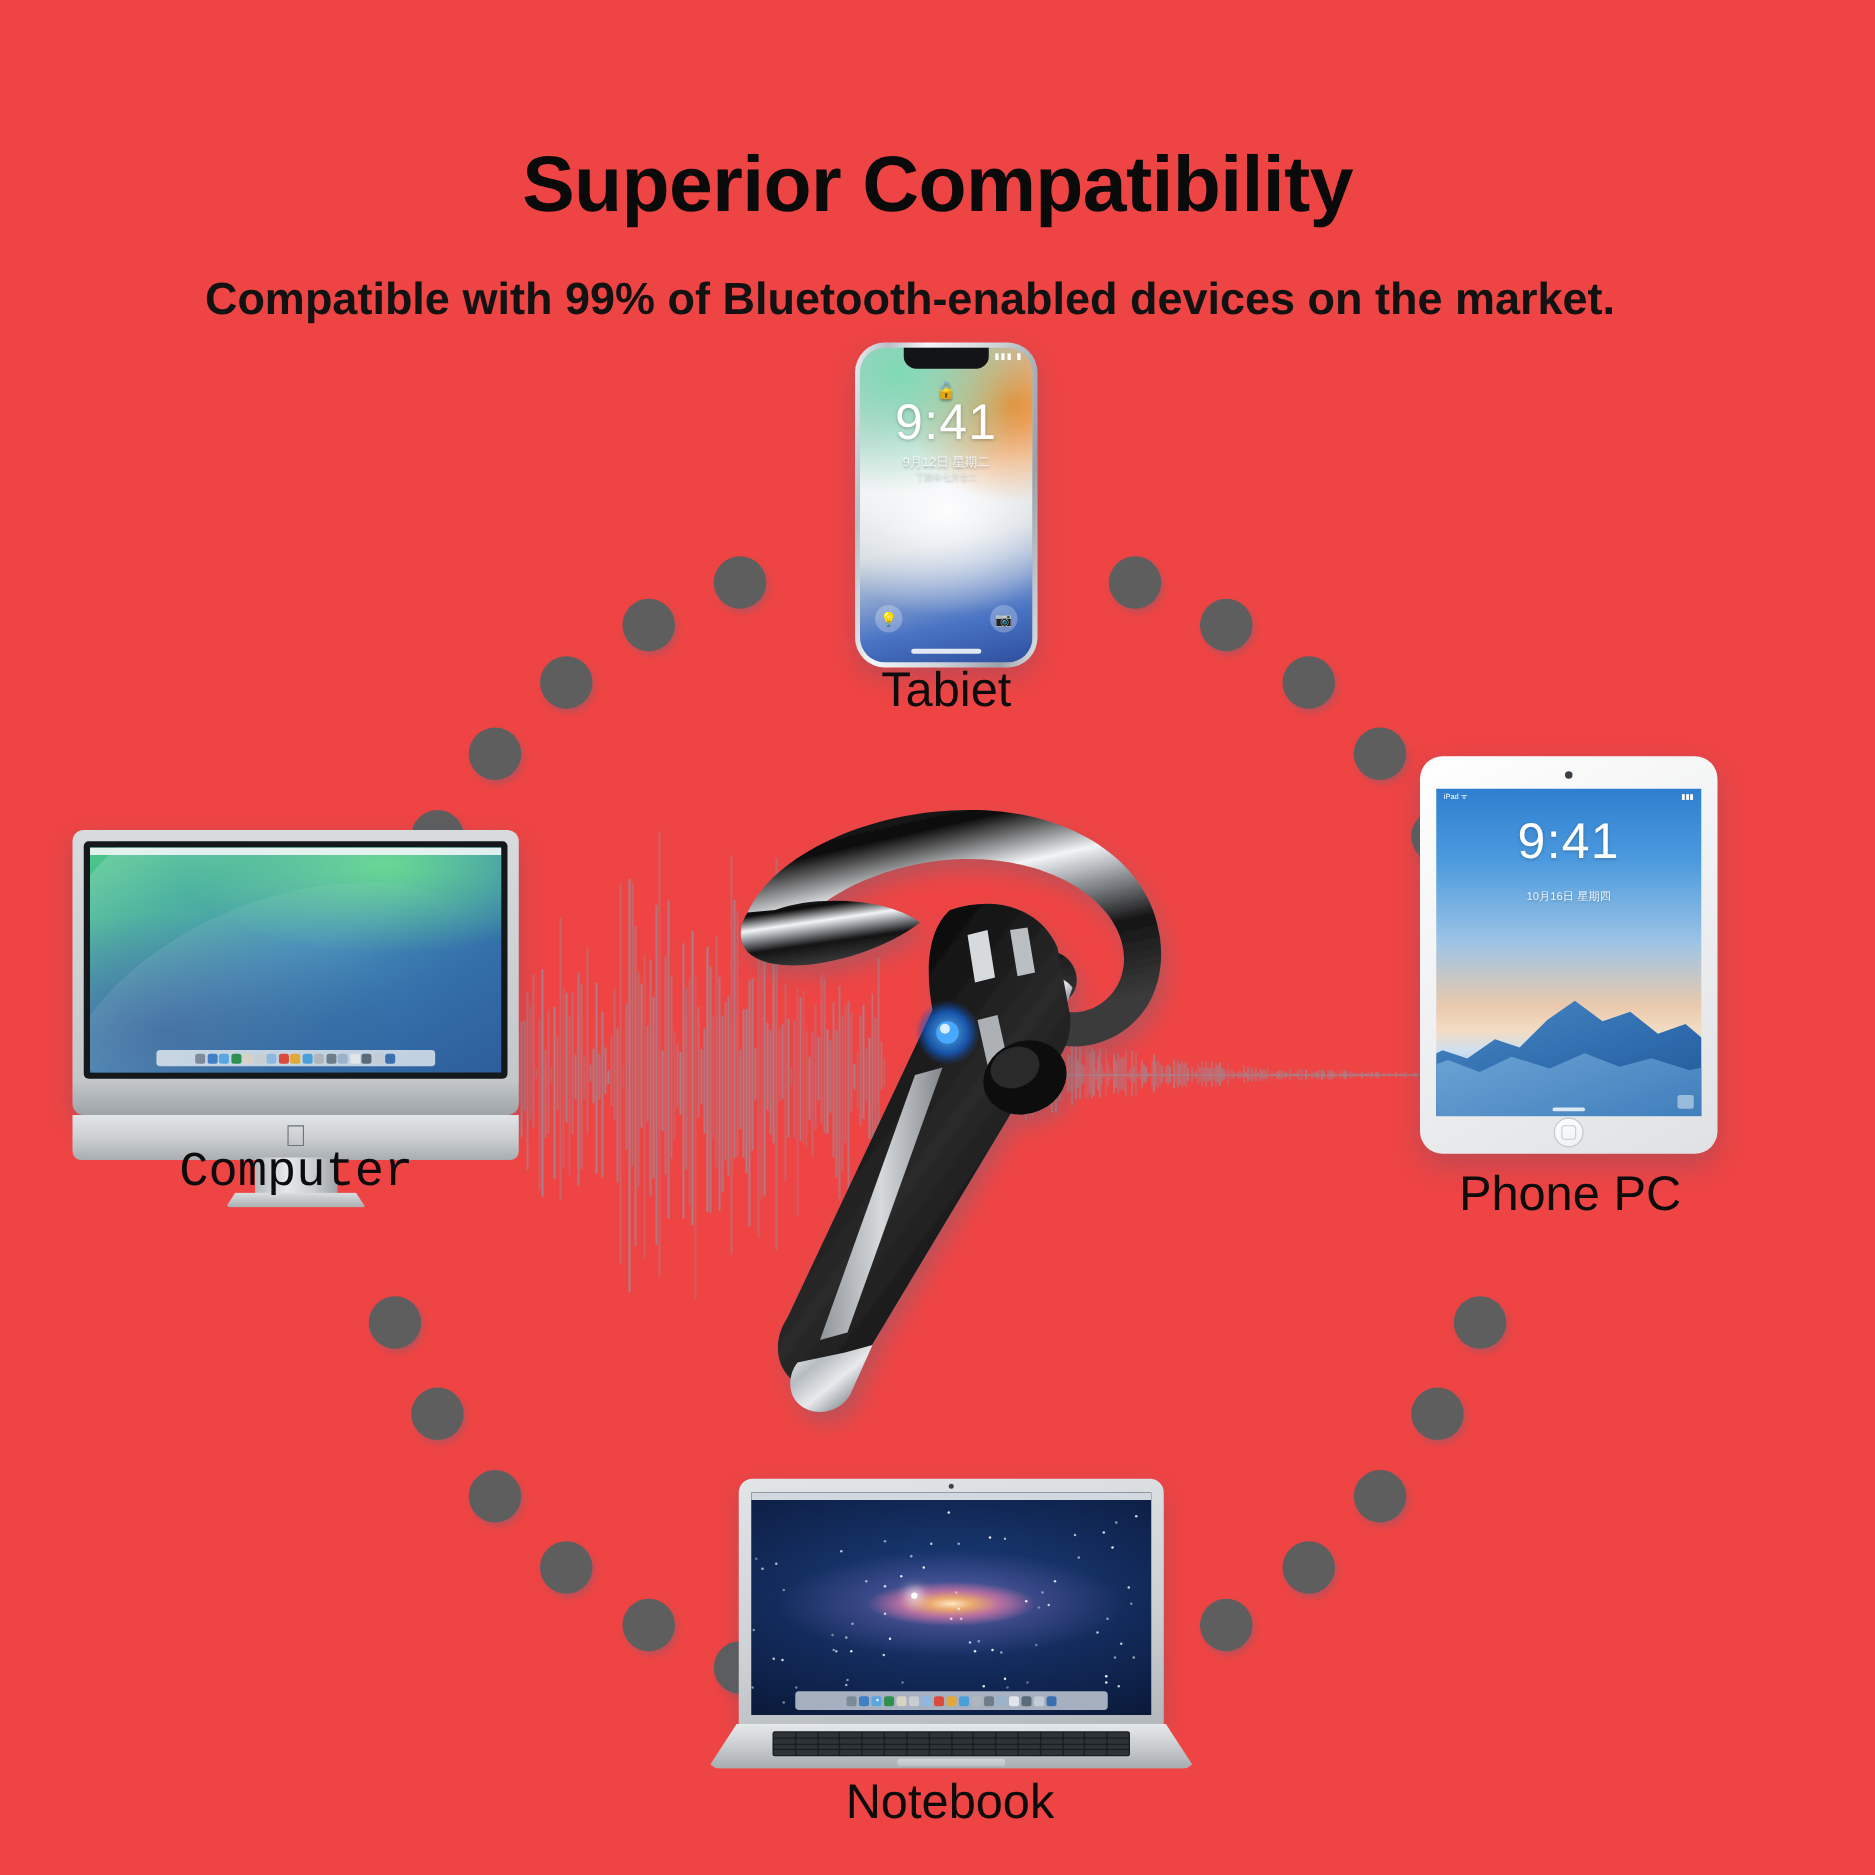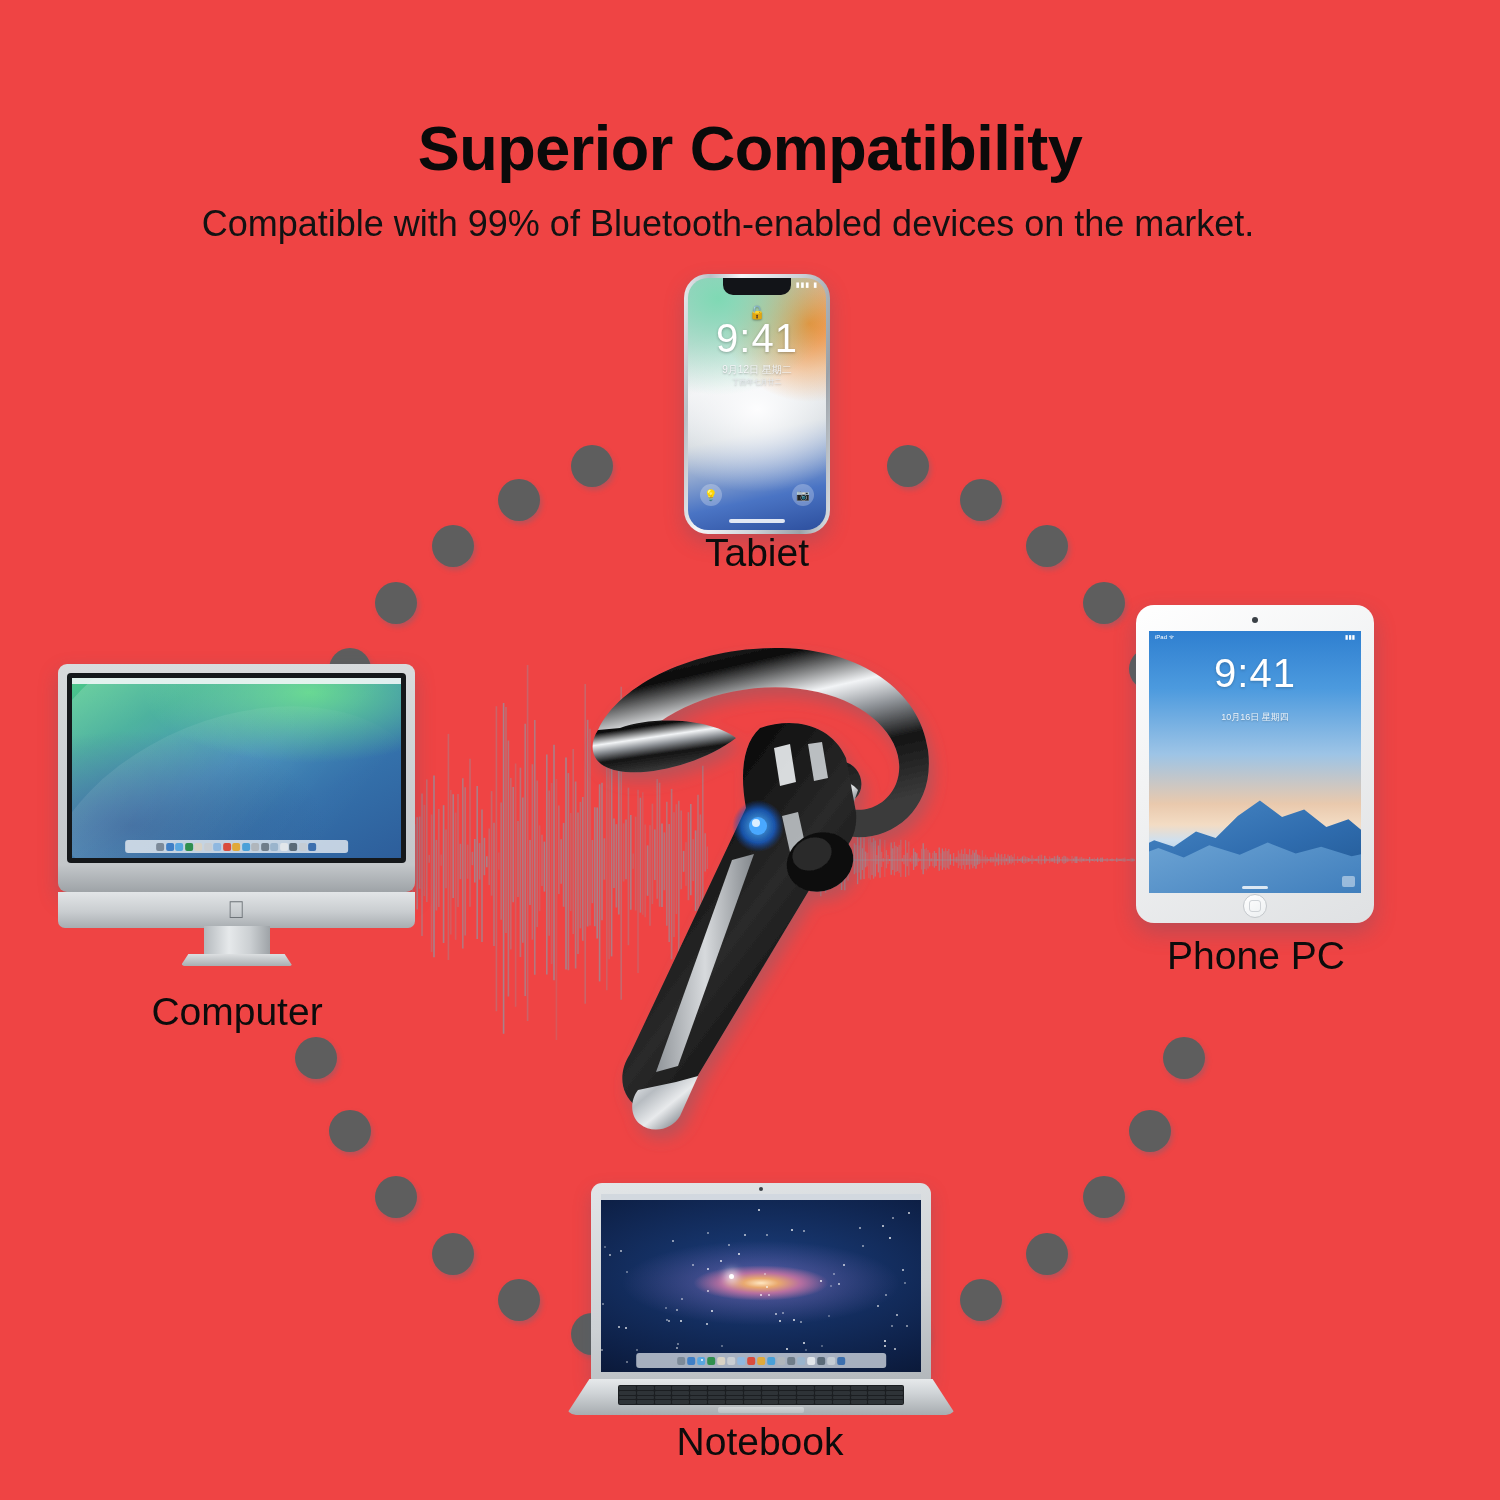--- a/index.html
+++ b/index.html
@@ -24,26 +24,26 @@
     width: 1500px;
     text-align: center;
     font-size: 63px;
     font-weight: 700;
     letter-spacing: -0.5px;
     color: #0a0a0a;
     line-height: 1.1;
   }
   #subhead {
     position: absolute;
-    top: 166px;
+    top: 181px;
     left: 0;
     width: 1456px;
     text-align: center;
     font-size: 36px;
-    font-weight: 400;
+    font-weight: 700;
     color: #121212;
     line-height: 1.2;
   }
 
   
   .ring-dot {
     position: absolute;
     width: 42px;
     height: 42px;
     border-radius: 50%;
@@ -777,21 +777,21 @@
             </div>
         </div>
       </div>
     </div>
     <div id="imac-chin">
       <span id="imac-apple"></span>
     </div>
     <div id="imac-neck"></div>
     <div id="imac-foot"></div>
   </div>
-  <div class="device-label" style="left:237px; top:990px;">Computer</div>
+  <div class="device-label" style="left:237px; top:916px;font-family:Liberation Mono, monospace;">Computer</div>
 
   <div id="phone" class="device">
     <div id="phone-screen">
       <div id="phone-notch"></div>
       <div id="phone-status">▮▮▮ ▮</div>
       <div id="phone-lock">🔓</div>
       <div id="phone-time">9:41</div>
       <div id="phone-date">9月12日 星期二</div>
       <div id="phone-date2">丁酉年七月廿二</div>
       <div id="phone-qa-left" class="phone-qa">💡</div>

